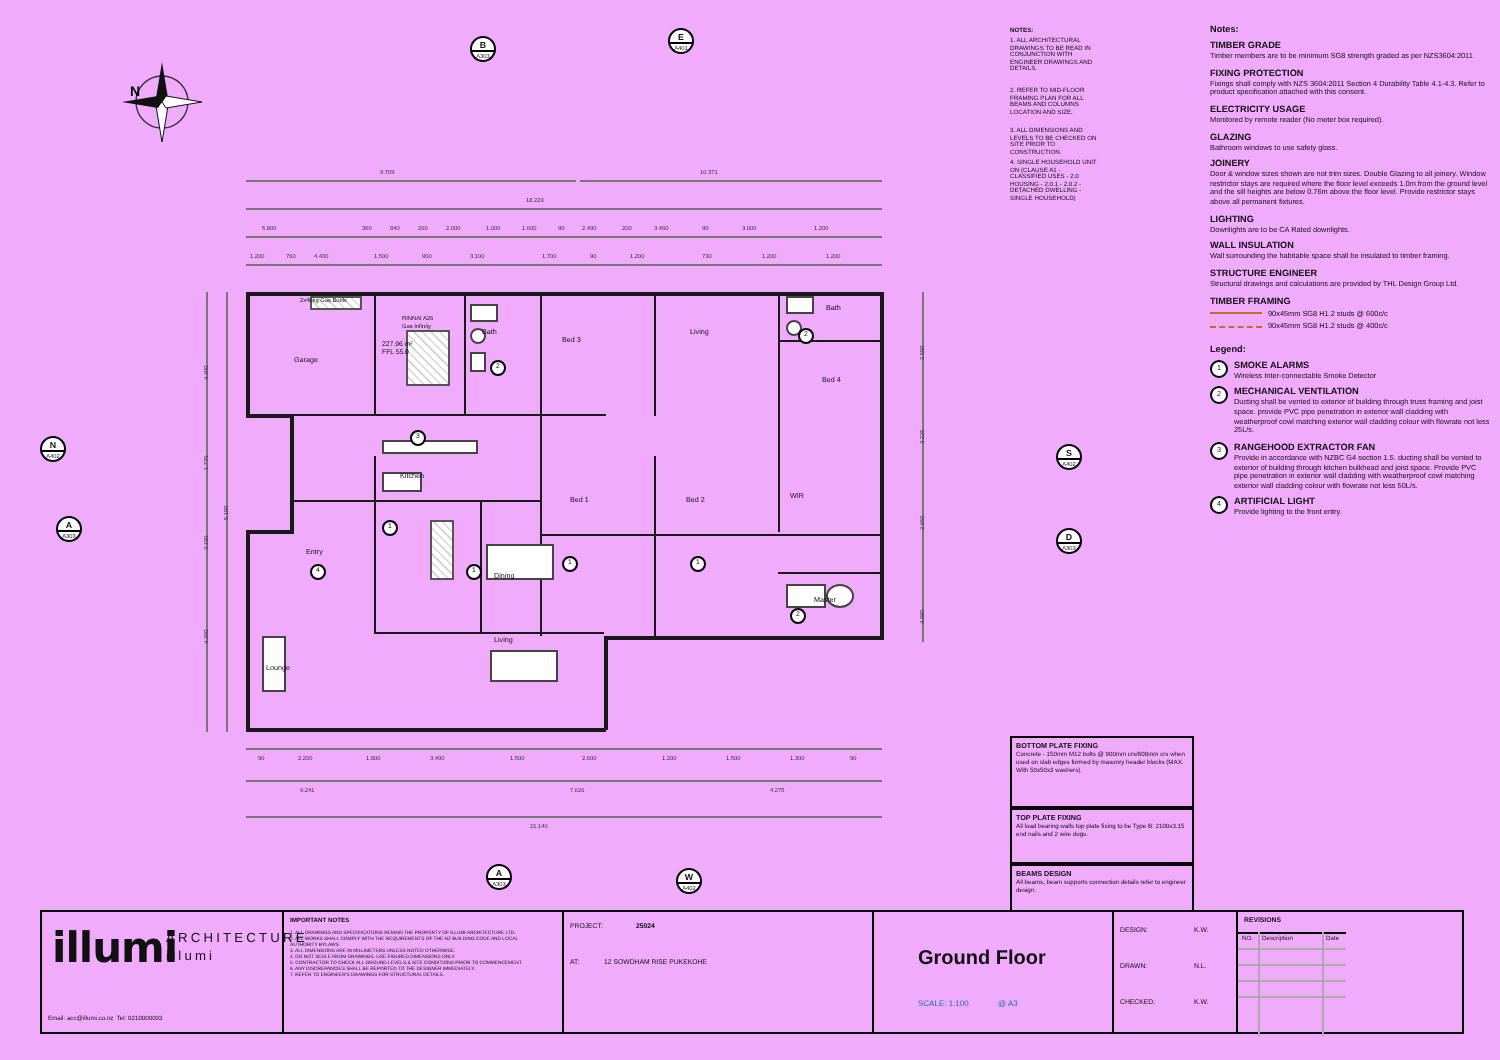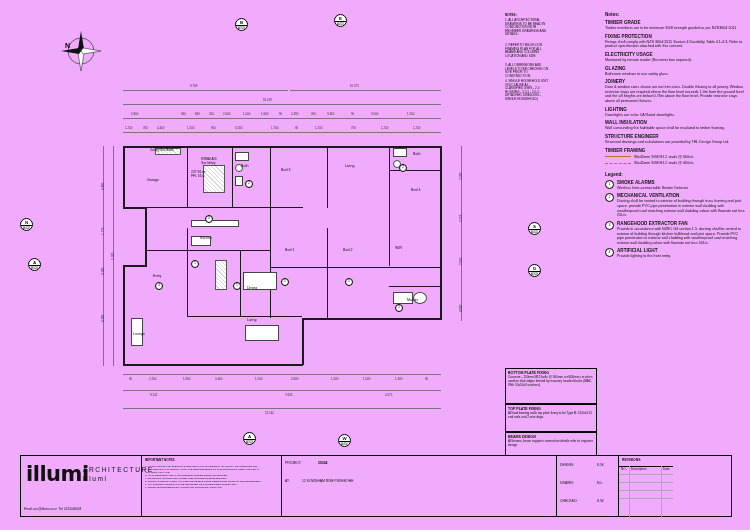--- a/index.html
+++ b/index.html
@@ -363,20 +363,25 @@
 7. REFER TO ENGINEER'S DRAWINGS FOR STRUCTURAL DETAILS.</div>
     </div>
 
     <div class="tcell" style="left:260px;width:155px;">
       <div class="txt tiny2" style="left:3px;top:6px;">PROJECT:</div>
       <div class="txt tiny2 b" style="left:36px;top:6px;">25024</div>
       <div class="txt tiny2" style="left:3px;top:24px;">AT:</div>
       <div class="txt tiny2" style="left:20px;top:24px;">12 SOWDHAM RISE PUKEKOHE</div>
     </div>
 
+    <div class="tcell" style="left:415px;width:120px;">
+      <div class="txt b" style="left:22px;top:18px;font-size:10px;">Ground Floor</div>
+      <div class="txt" style="left:22px;top:44px;font-size:4px;color:#1f6fb2;">SCALE: 1:100</div>
+      <div class="txt" style="left:62px;top:44px;font-size:4px;color:#1f6fb2;">@ A3</div>
+    </div>
 
     <div class="tcell" style="left:535px;width:62px;">
       <div class="txt tiny2" style="left:3px;top:8px;">DESIGN:</div>
       <div class="txt tiny2" style="left:40px;top:8px;">K.W.</div>
       <div class="txt tiny2" style="left:3px;top:26px;">DRAWN:</div>
       <div class="txt tiny2" style="left:40px;top:26px;">N.L.</div>
       <div class="txt tiny2" style="left:3px;top:44px;">CHECKED:</div>
       <div class="txt tiny2" style="left:40px;top:44px;">K.W.</div>
     </div>
 

